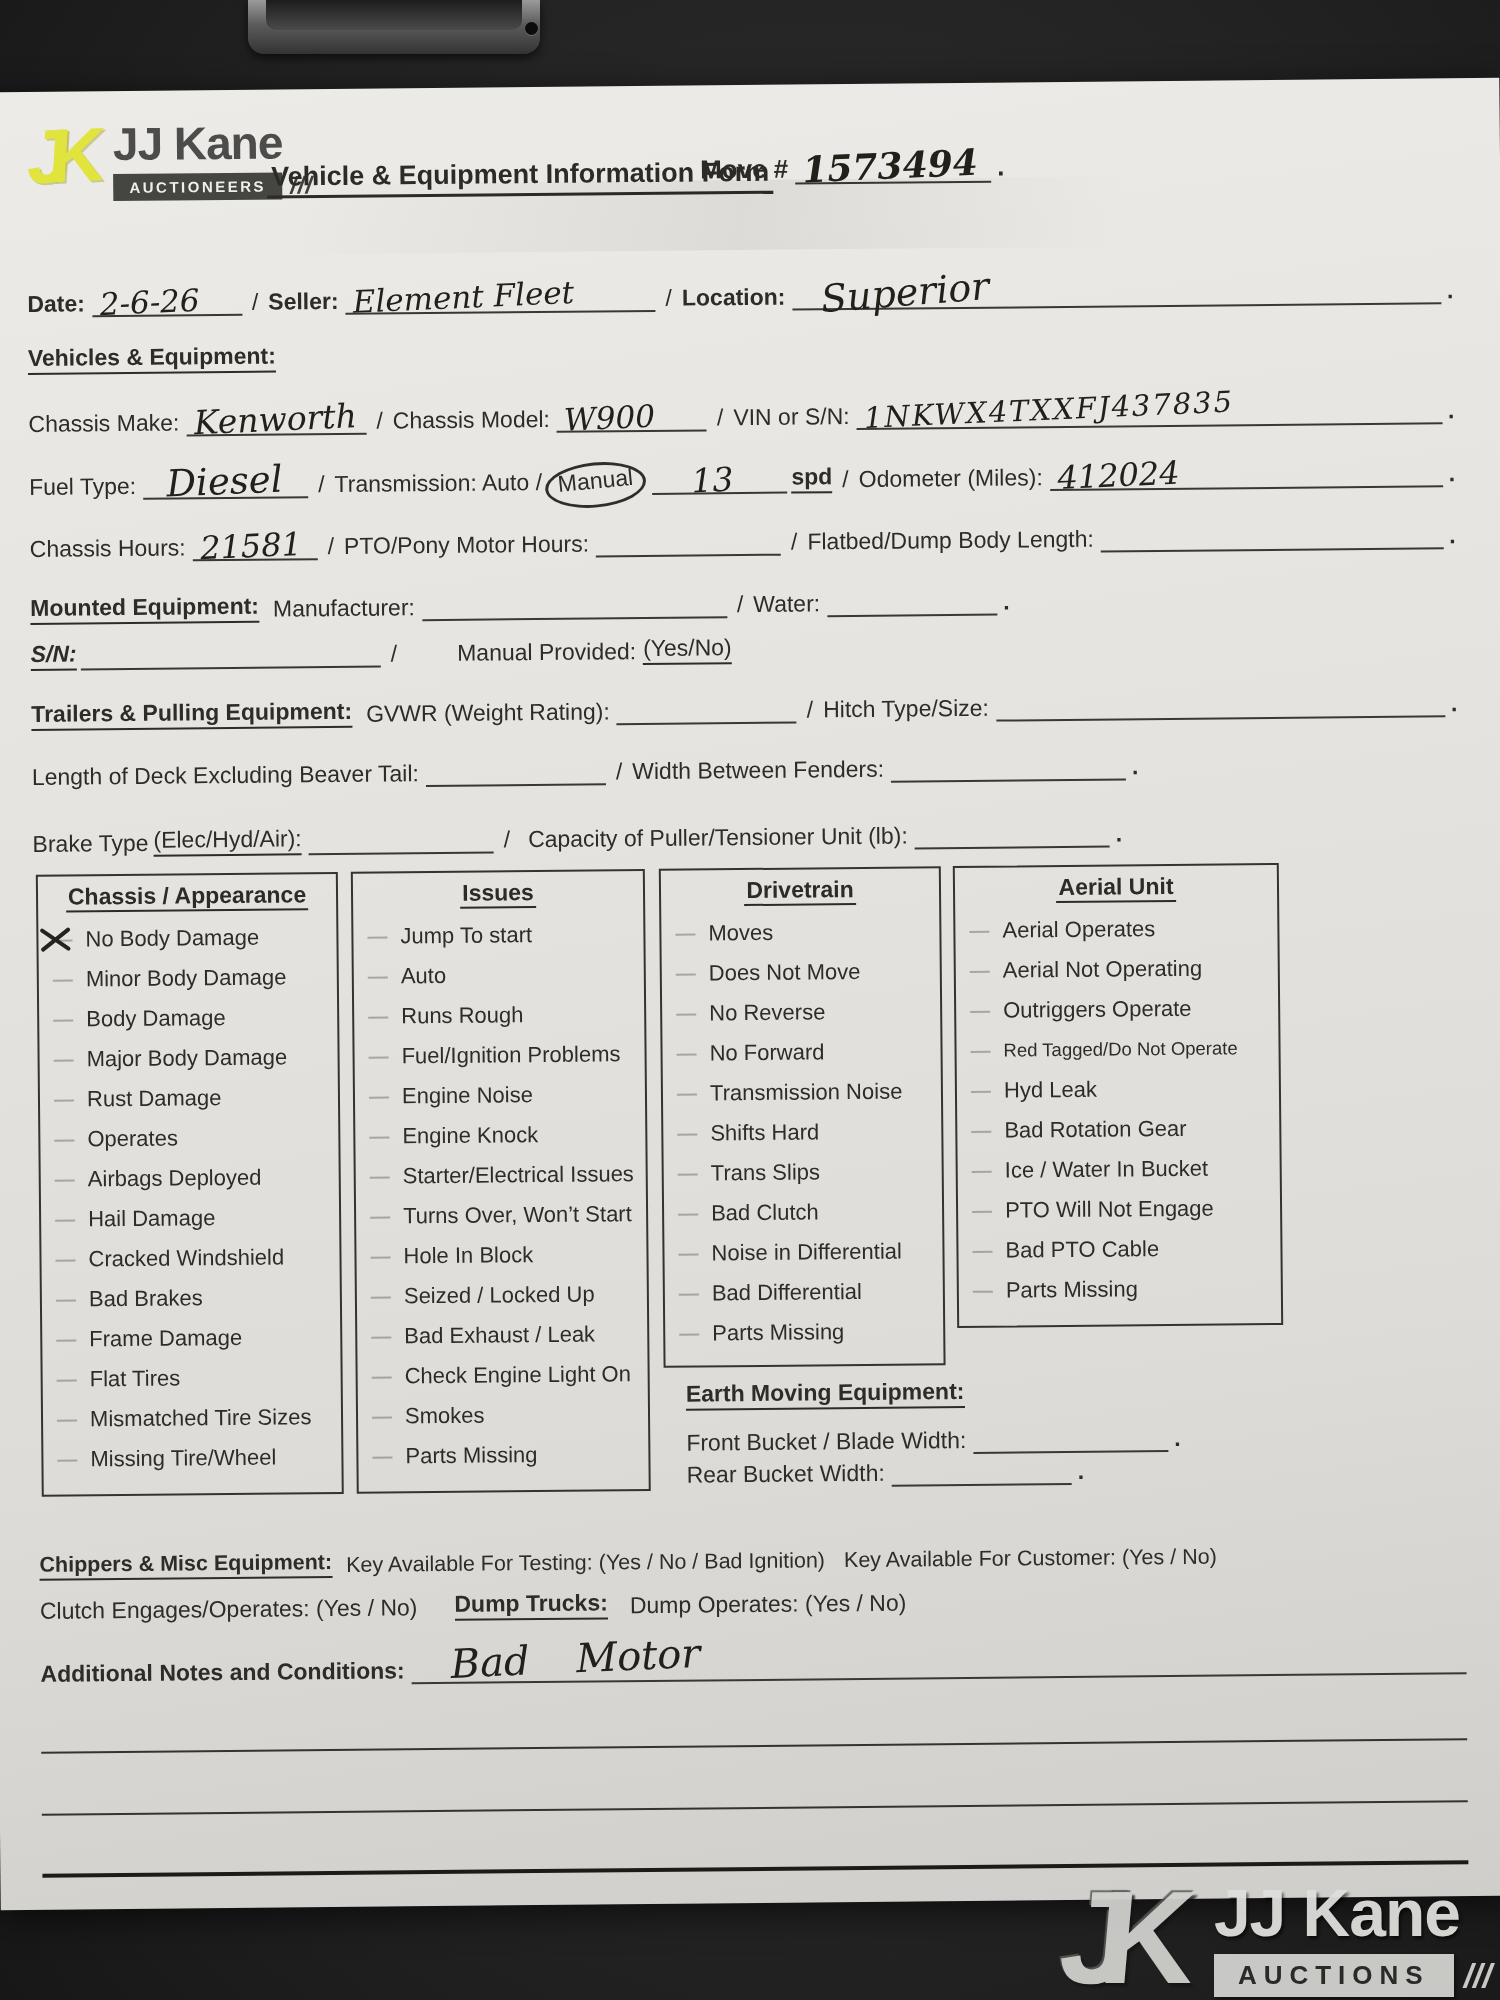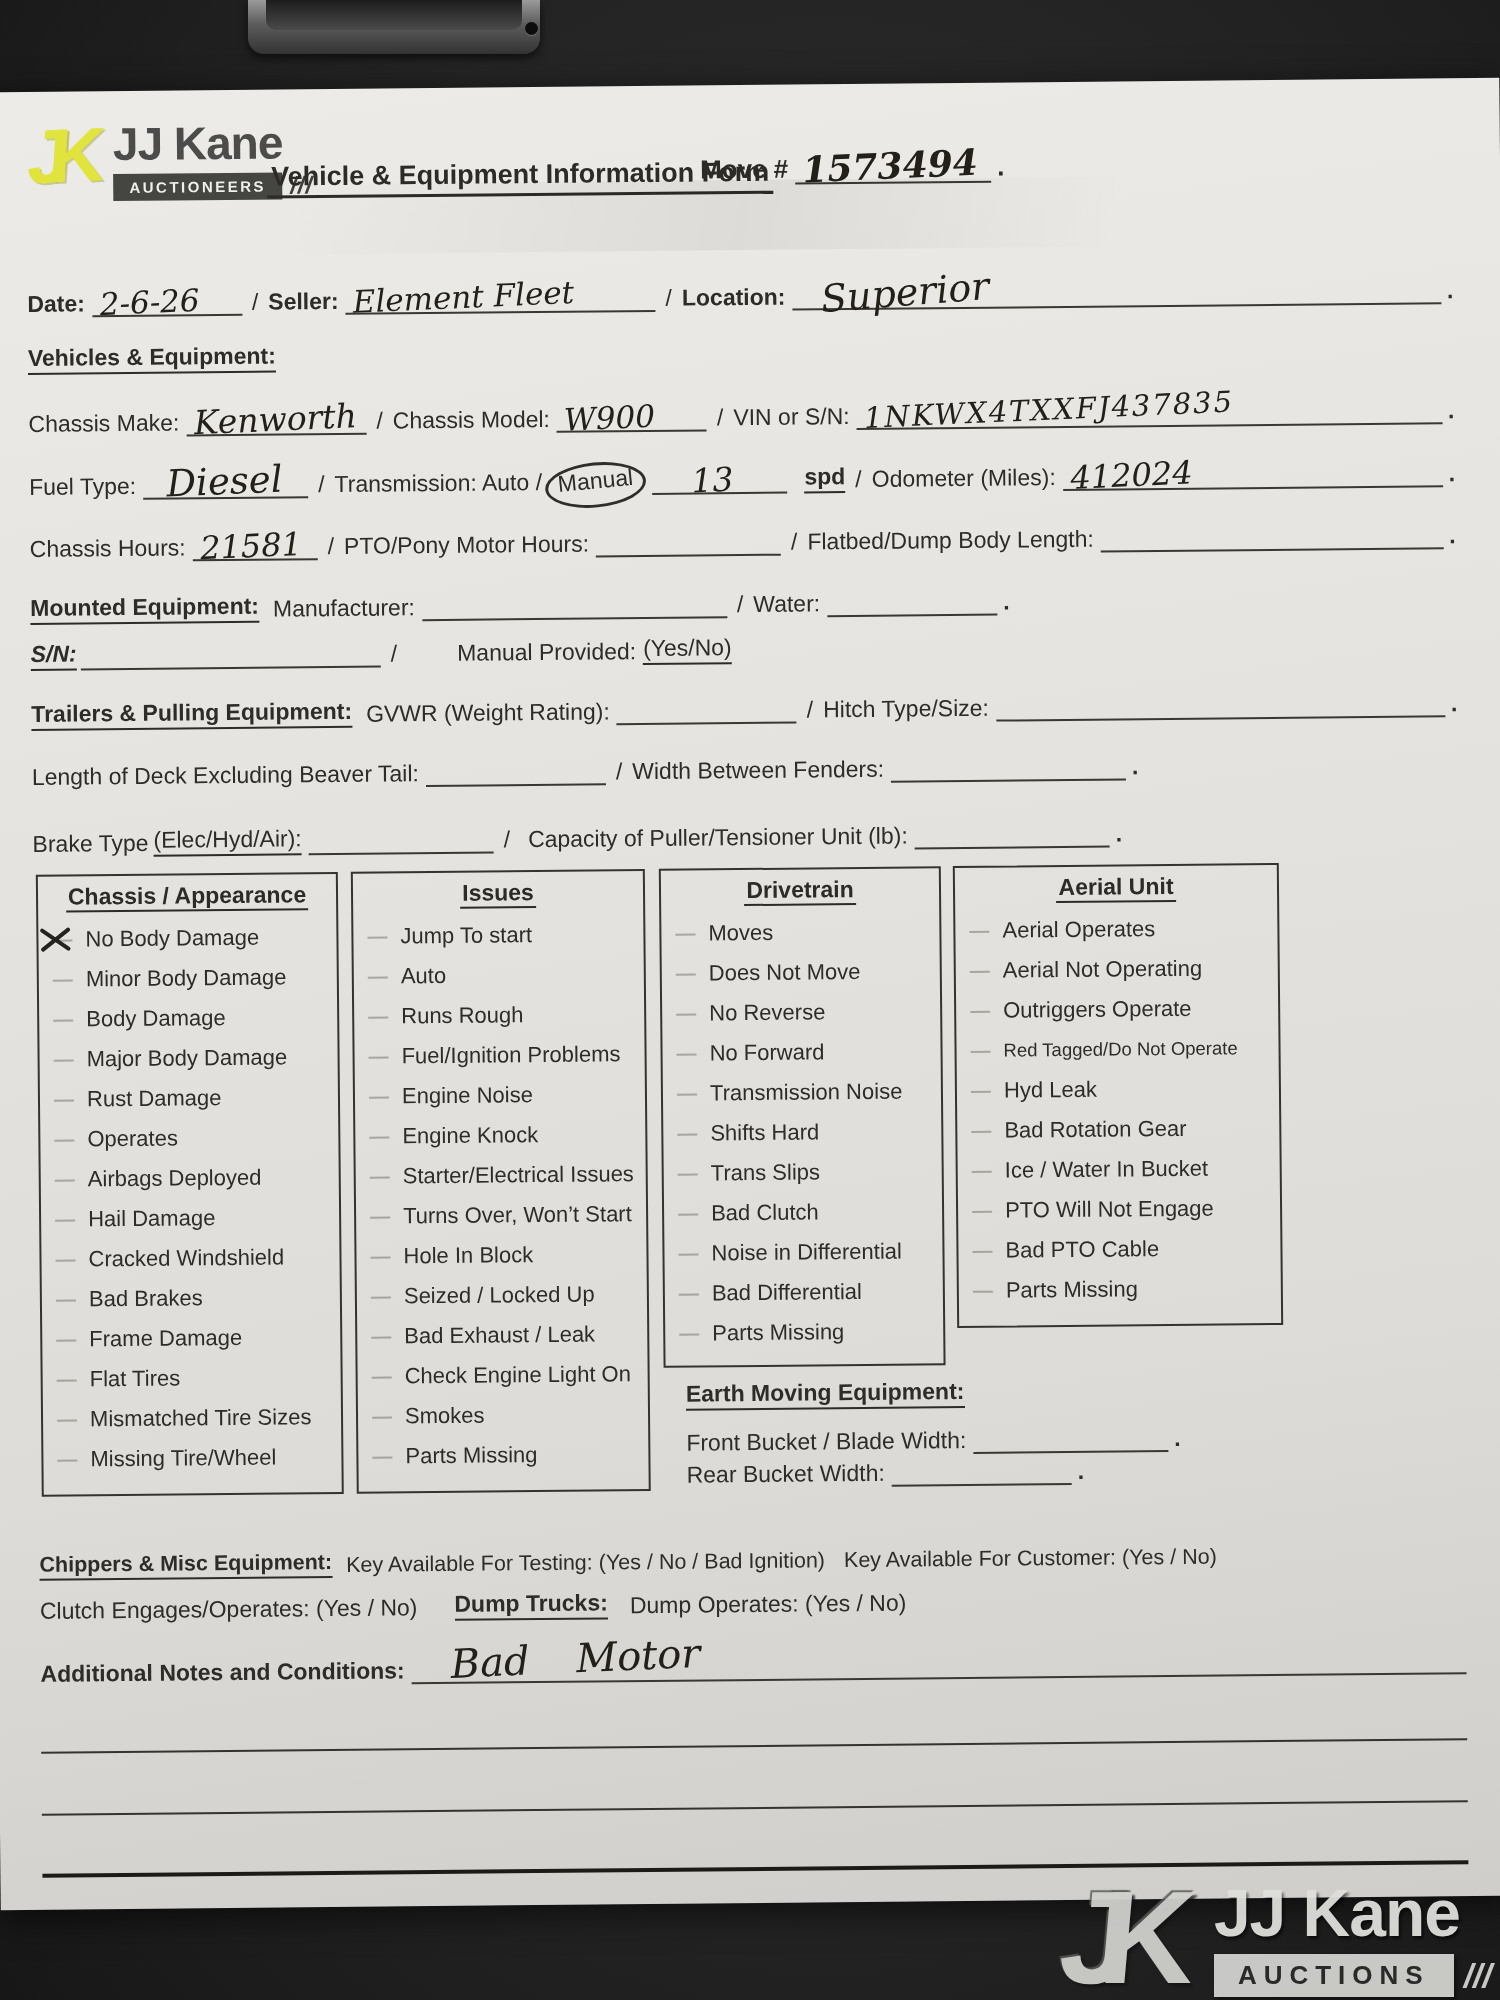--- a/index.html
+++ b/index.html
@@ -182,21 +182,21 @@
     <span class="lbl">Fuel Type:</span>
     <span class="blank" style="width:165px;">
       <span class="hw" style="font-size:37px;left:24px;">Diesel</span>
     </span>
     <span class="sep">/</span>
     <span class="lbl">Transmission: Auto /</span>
     <span class="circled">Manual</span>
     <span class="blank" style="width:135px;margin-left:10px;">
       <span class="hw" style="font-size:33px;left:40px;">13</span>
     </span>
-    <span class="u b" style="margin-left:17px;">spd</span>
+    <span class="u b" style="margin-left:4px;">spd</span>
     <span class="sep">/</span>
     <span class="lbl">Odometer (Miles):</span>
     <span class="blank grow">
       <span class="hw" style="font-size:32px;">412024</span>
     </span>
     <span class="dot">.</span>
   </div>
 
   <div class="row" style="top:435px;">
     <span class="lbl">Chassis Hours:</span>

